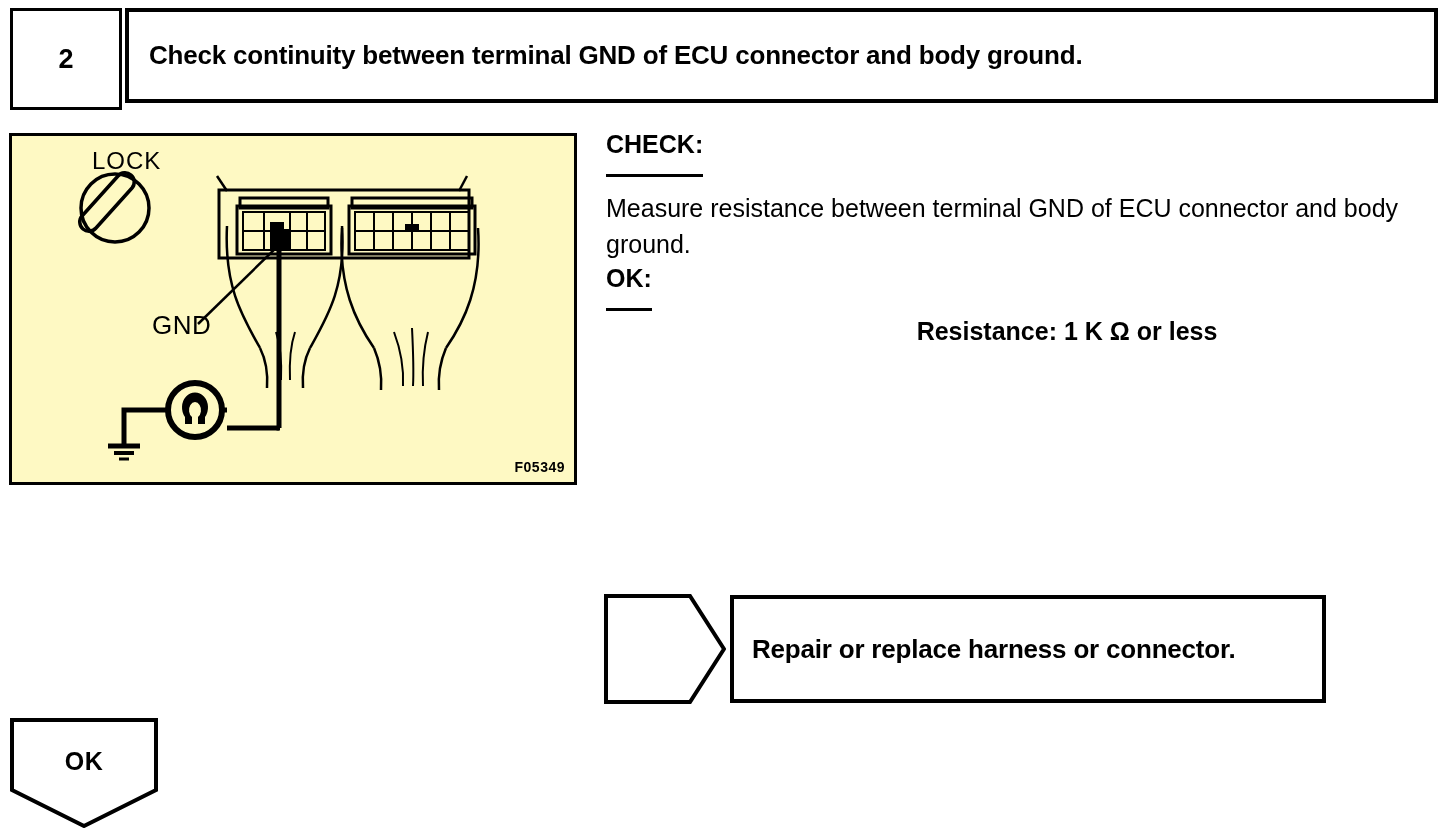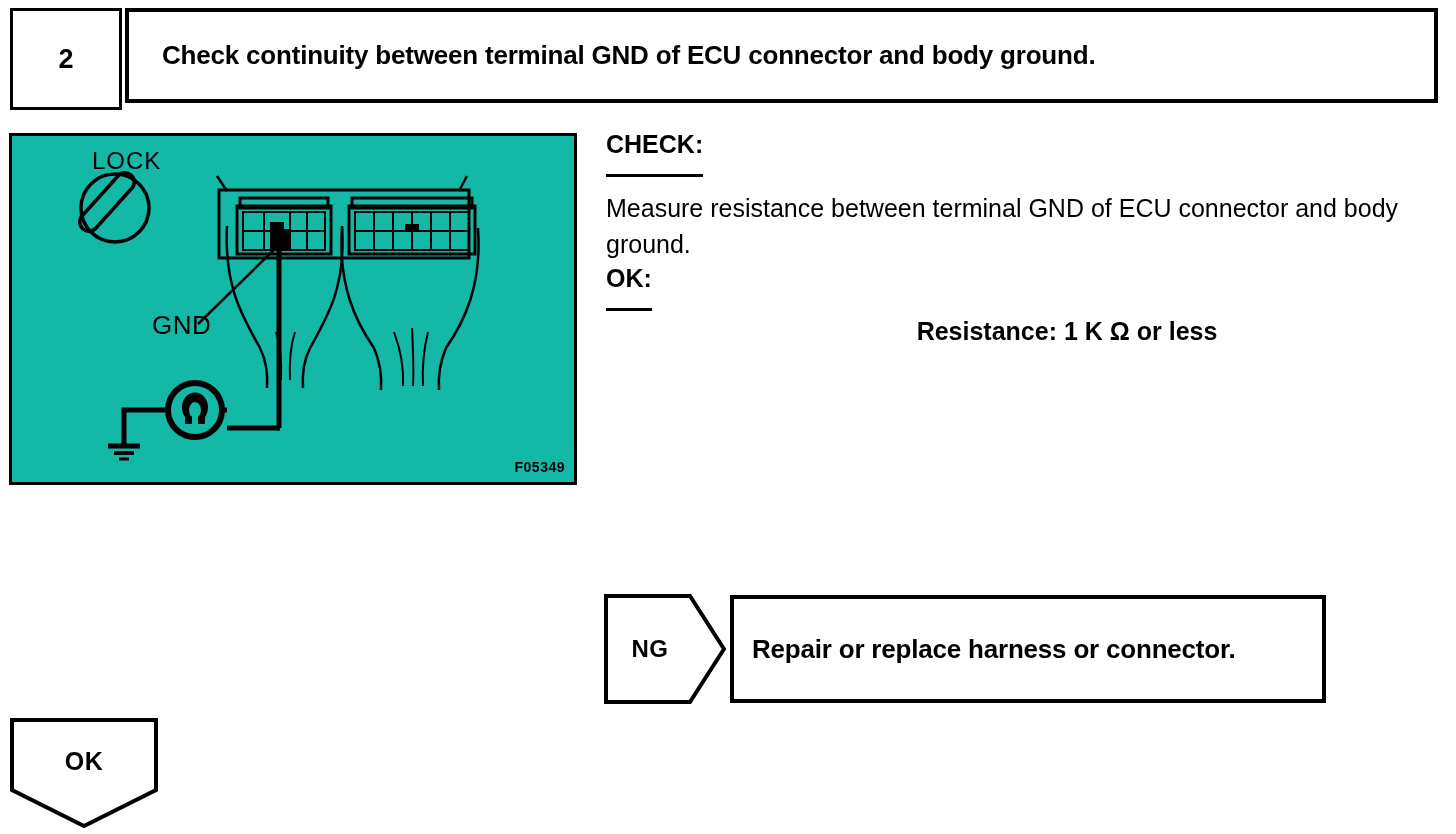--- a/index.html
+++ b/index.html
@@ -51,35 +51,35 @@
     width: 1313px;
     height: 95px;
     border: 4px solid #000;
     box-sizing: border-box;
     display: flex;
     align-items: center;
   }
   .step-title-box .title {
     font-size: 26px;
     font-weight: bold;
-    padding-left: 33px;
+    padding-left: 20px;
     letter-spacing: -0.2px;
     white-space: nowrap;
   }
 
   
   .figure-panel {
     position: absolute;
     left: 9px;
     top: 133px;
     width: 568px;
     height: 352px;
     border: 3px solid #000;
     box-sizing: border-box;
-    background: #14b8a6;
+    background: #fef9c3;
   }
   .figure-svg {
     position: absolute;
     left: 0;
     top: 0;
   }
   .fig-id {
     position: absolute;
     right: 9px;
     bottom: 7px;
@@ -308,21 +308,20 @@
       <div class="ins-heading">OK:</div>
       <div class="ins-spec">Resistance: 1 K Ω or less</div>
     </div>
   </div>
 
   <div class="ng-row">
     <div class="ng-tag">
       <svg width="122" height="110" viewBox="0 0 122 110">
         <path d="M 2 2 L 86 2 L 120 55 L 86 108 L 2 108 Z" fill="#ffffff" stroke="#000" stroke-width="4"></path>
       </svg>
-      <div class="ng-label">NG</div>
     </div>
     <div class="ng-text-box">
       <span class="txt">Repair or replace harness or connector.</span>
     </div>
   </div>
 
   <div class="ok-tag">
     <svg width="148" height="110" viewBox="0 0 148 110">
       <path d="M 2 2 L 146 2 L 146 72 L 74 108 L 2 72 Z" fill="#ffffff" stroke="#000" stroke-width="4"></path>
     </svg>

